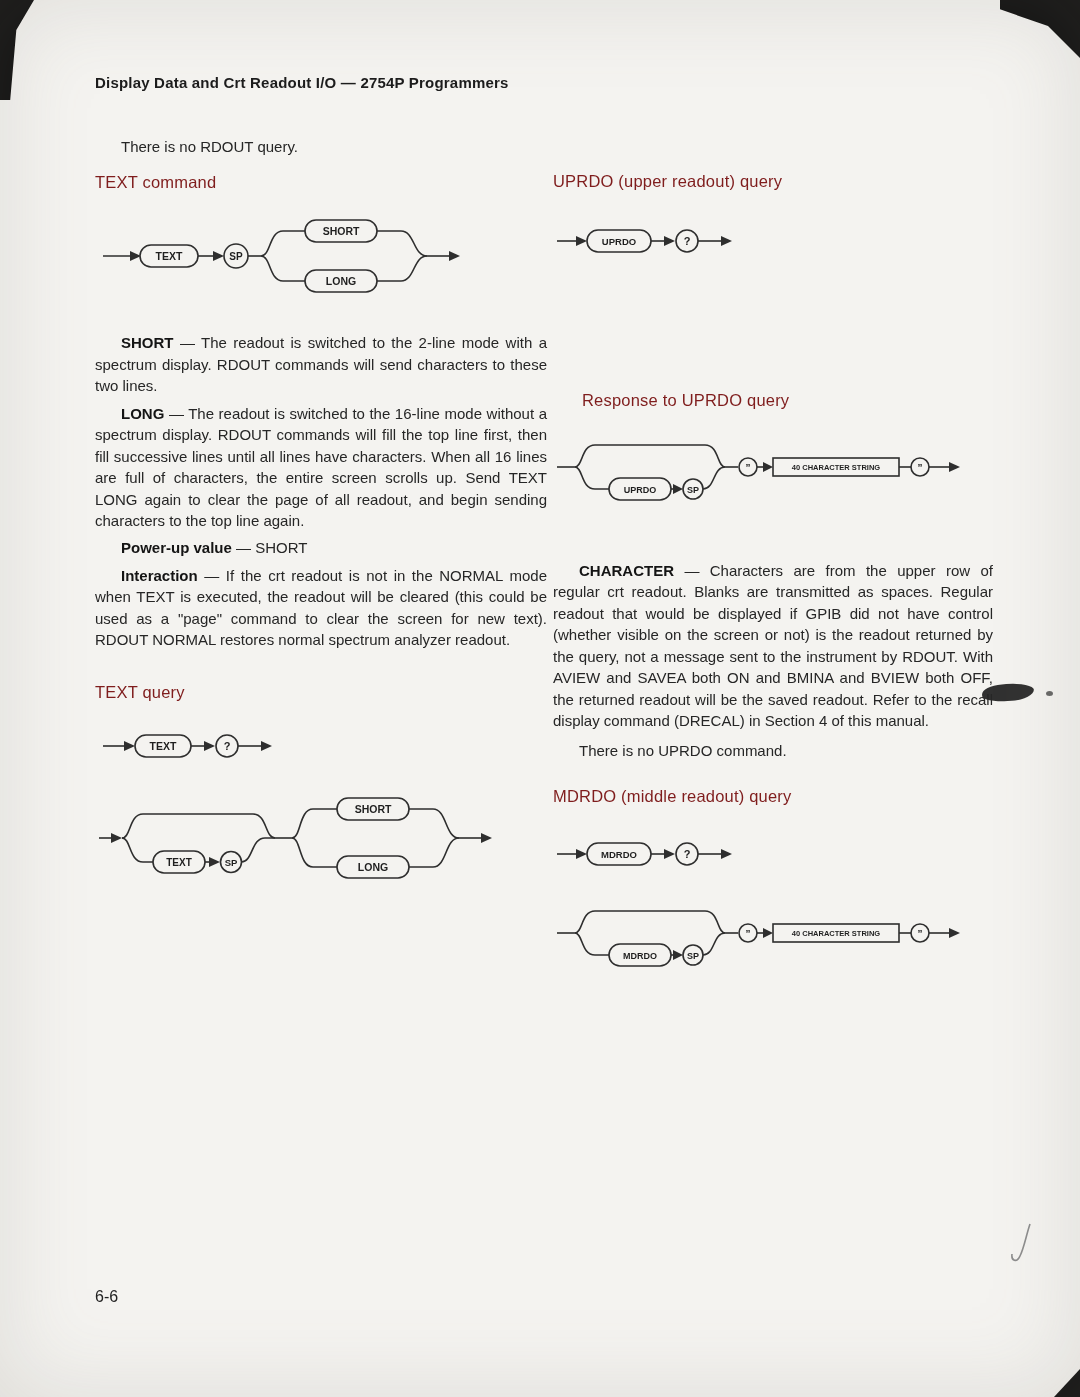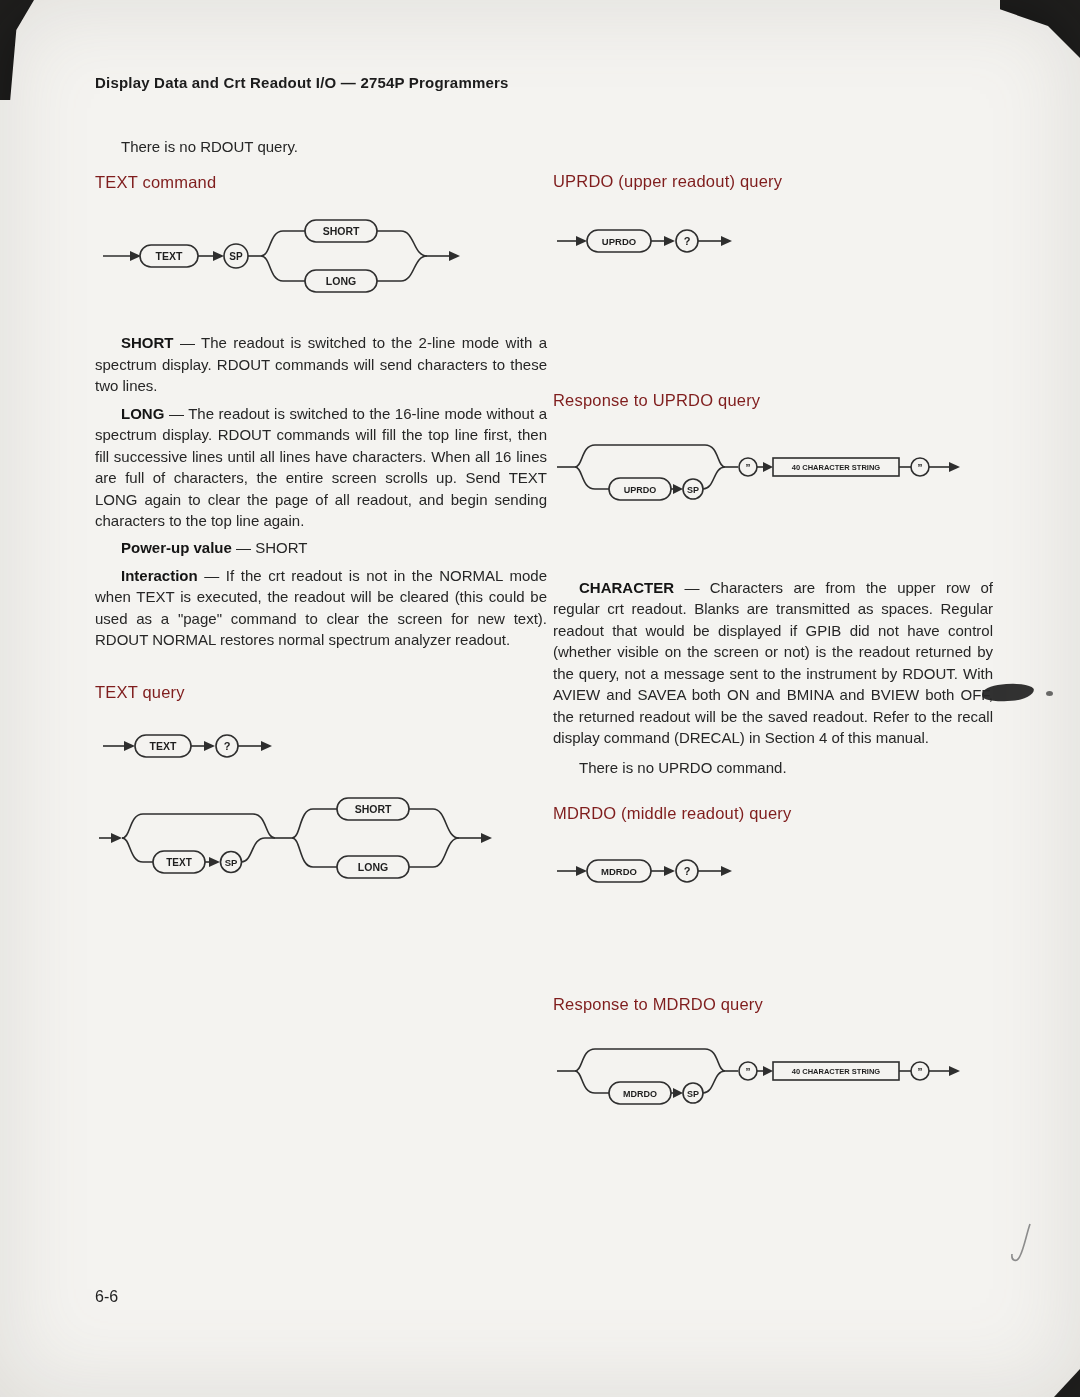--- a/index.html
+++ b/index.html
@@ -62,23 +62,23 @@
   .mt-long { margin-top:6px; }
   .mt-powerup { margin-top:6px; padding-left:26px; }
   .mt-interaction { margin-top:6px; }
   .mt-text-query-h { margin-top:32px; }
   .mt-svg-tq { margin-top:22px; margin-left:4px; }
   .mt-resp-text-h { margin-top:46px; }
   .mt-svg-rt { margin-top:12px; }
 
   .mt-uprdo-h { margin-top:170px; }
   .mt-svg-uq { margin-top:28px; }
-  .mt-resp-uprdo-h { margin-top:128px; }
+  .mt-resp-uprdo-h { margin-top:128px;margin-left:29px; }
   .mt-svg-ru { margin-top:22px; }
-  .mt-character { margin-top:75px; }
+  .mt-character { margin-top:58px; }
   .mt-no-uprdo { margin-top:8px; padding-left:26px; }
   .mt-mdrdo-h { margin-top:26px; }
   .mt-svg-mq { margin-top:26px; }
   .mt-resp-mdrdo-h { margin-top:102px; }
   .mt-svg-rm { margin-top:22px; }
 </style>
 </head>
 <body>
 
 <div class="page">
@@ -309,21 +309,20 @@
       <g>
         <circle class="ln" cx="134" cy="22" r="11"></circle>
         <text x="134" y="26" font-size="11">?</text>
       </g>
       <g>
         <line class="ln" x1="145" y1="22" x2="176" y2="22"></line>
         <polygon class="ah" points="168,17 179,22 168,27"></polygon>
       </g>
     </svg>
 
-    <h3 class="h mt-resp-mdrdo-h">Response to MDRDO query</h3>
 
     <svg class="rr mt-svg-rm" width="412" height="70" viewBox="0 0 412 70">
       <g>
         <line class="ln" x1="4" y1="35" x2="22" y2="35"></line>
         <path class="ln" d="M22,35 C30,35 28,13 42,13 L152,13 C166,13 164,35 172,35"></path>
         <path class="ln" d="M22,35 C30,35 28,57 42,57 L56,57"></path>
       </g>
       <g>
         <rect class="ln" x="56" y="46" width="62" height="22" rx="11"></rect>
         <text x="87" y="61" font-size="9">MDRDO</text>

